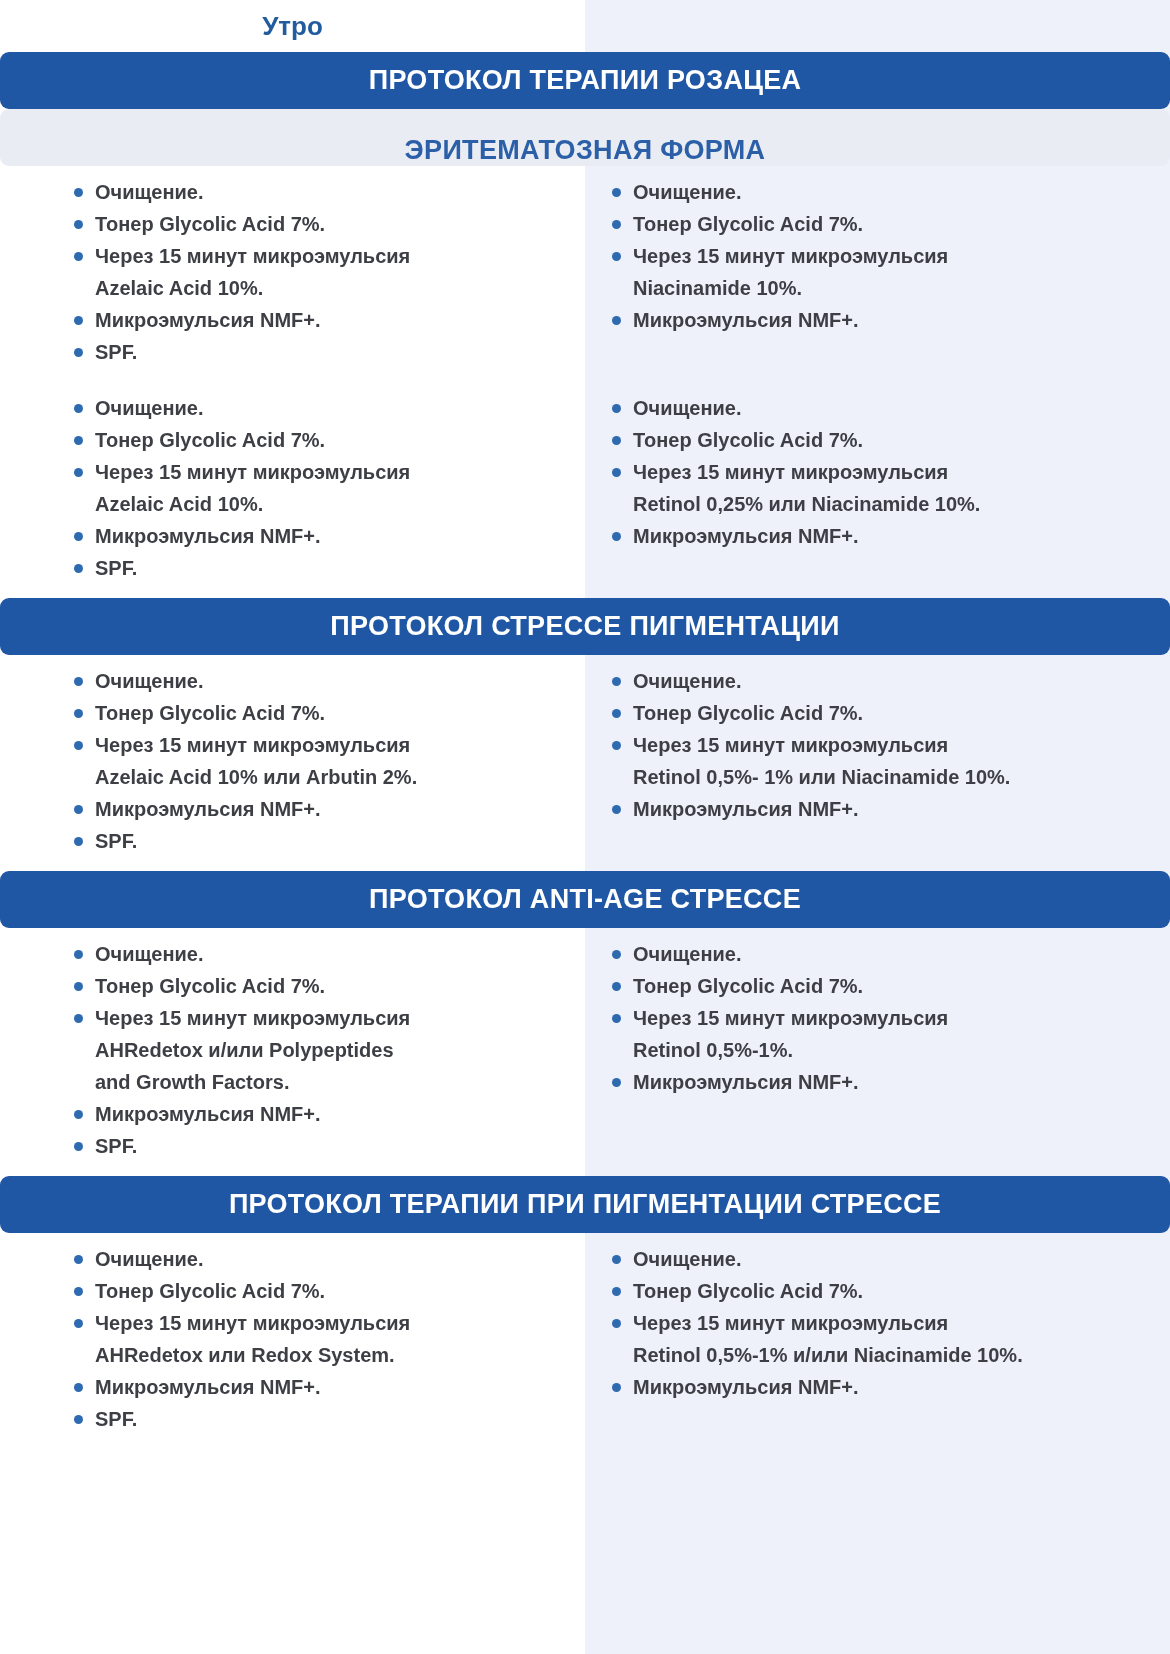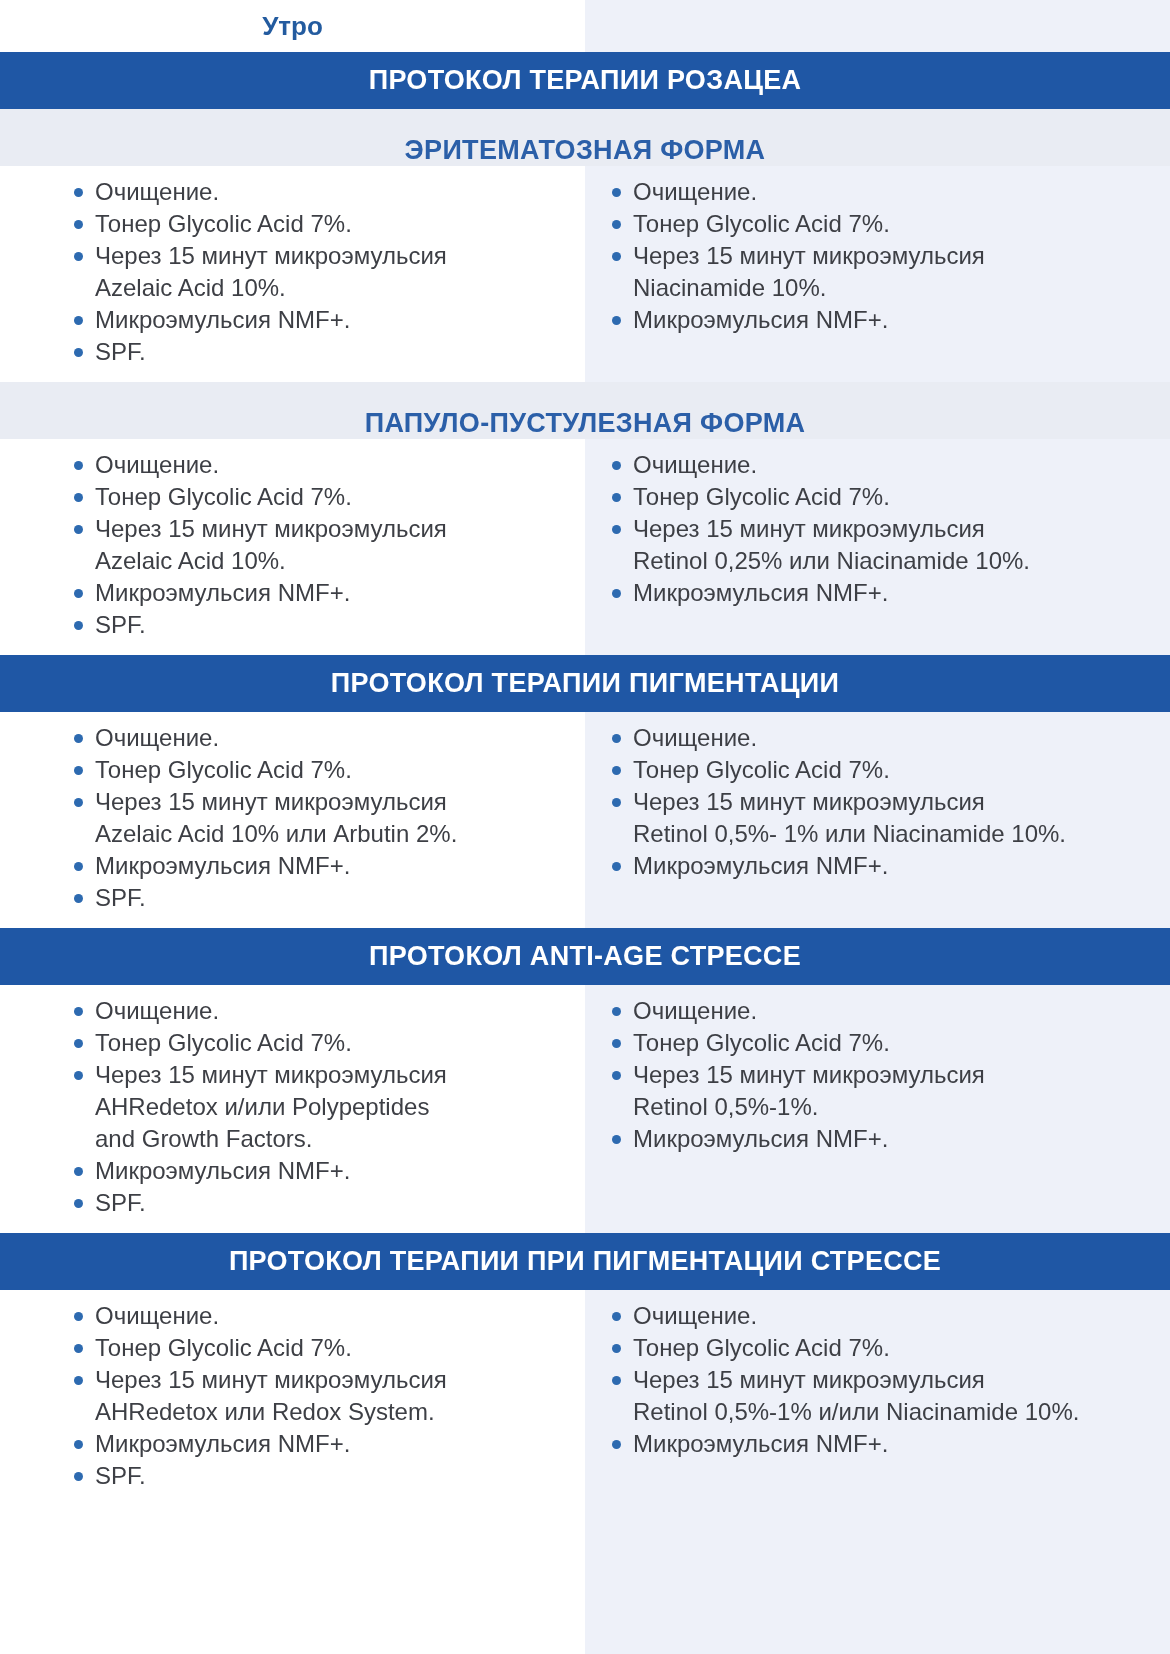--- a/index.html
+++ b/index.html
@@ -15,34 +15,35 @@
     background:var(--evening-column-bg,#eef1f9);
   }
   .content{position:relative;}
   .header-row{display:flex;height:52px;}
   .header-cell{
     width:585px;display:flex;align-items:center;justify-content:center;
     font-weight:bold;font-size:26px;color:var(--header-text,#235b9f);
   }
   .banner{
     height:57px;display:flex;align-items:center;justify-content:center;
-    font-weight:bold;font-size:27px;text-align:center;letter-spacing:.3px;
+    font-weight:bold;font-size:27px;text-align:center;letter-spacing:.3px;border-radius:9px;
   }
   .banner.dark{background:var(--navy,#1f57a5);color:#ffffff;}
   .banner.light{background:var(--light-banner-bg,#e9ecf3);color:var(--banner-blue-text,#2b5fa8);align-items:flex-end;}
   .protocol{display:flex;align-items:flex-start;padding:10px 0 14px 0;}
   .list{
     width:585px;margin:0;padding:0;list-style:none;box-sizing:border-box;
   }
   .list.morning{padding-left:72px;padding-right:40px;}
   .list.evening{padding-left:25px;padding-right:40px;}
   .list li{
     display:flex;
-    font-size:24px;line-height:32px;
+    font-size:20px;line-height:32px;
     color:var(--body-text,#3d3f45);
+    font-weight:bold;
   }
   .dot{flex:0 0 23px;position:relative;}
   .dot::after{
     content:"";position:absolute;left:2px;top:12px;
     width:9px;height:9px;border-radius:50%;
     background:var(--bullet,#2d6ab0);
   }
   .txt{flex:1;white-space:pre-line;}
 </style>
 </head>
@@ -100,23 +101,20 @@
               <span class="dot"></span>
               <span class="txt">Через 15 минут микроэмульсия
 Niacinamide 10%.</span>
             </li>
             <li>
               <span class="dot"></span>
               <span class="txt">Микроэмульсия NMF+.</span>
             </li>
           </ul>
         </section>
-        <div class="banner light">
-          <span>ПАПУЛО-ПУСТУЛЕЗНАЯ ФОРМА</span>
-        </div>
         <section class="protocol">
           <ul class="list morning">
             <li>
               <span class="dot"></span>
               <span class="txt">Очищение.</span>
             </li>
             <li>
               <span class="dot"></span>
               <span class="txt">Тонер Glycolic Acid 7%.</span>
             </li>
@@ -148,21 +146,21 @@
               <span class="txt">Через 15 минут микроэмульсия
 Retinol 0,25% или Niacinamide 10%.</span>
             </li>
             <li>
               <span class="dot"></span>
               <span class="txt">Микроэмульсия NMF+.</span>
             </li>
           </ul>
         </section>
         <div class="banner dark">
-          <span>ПРОТОКОЛ ТЕРАПИИ ПИГМЕНТАЦИИ</span>
+          <span>ПРОТОКОЛ СТРЕССЕ ПИГМЕНТАЦИИ</span>
         </div>
         <section class="protocol">
           <ul class="list morning">
             <li>
               <span class="dot"></span>
               <span class="txt">Очищение.</span>
             </li>
             <li>
               <span class="dot"></span>
               <span class="txt">Тонер Glycolic Acid 7%.</span>

